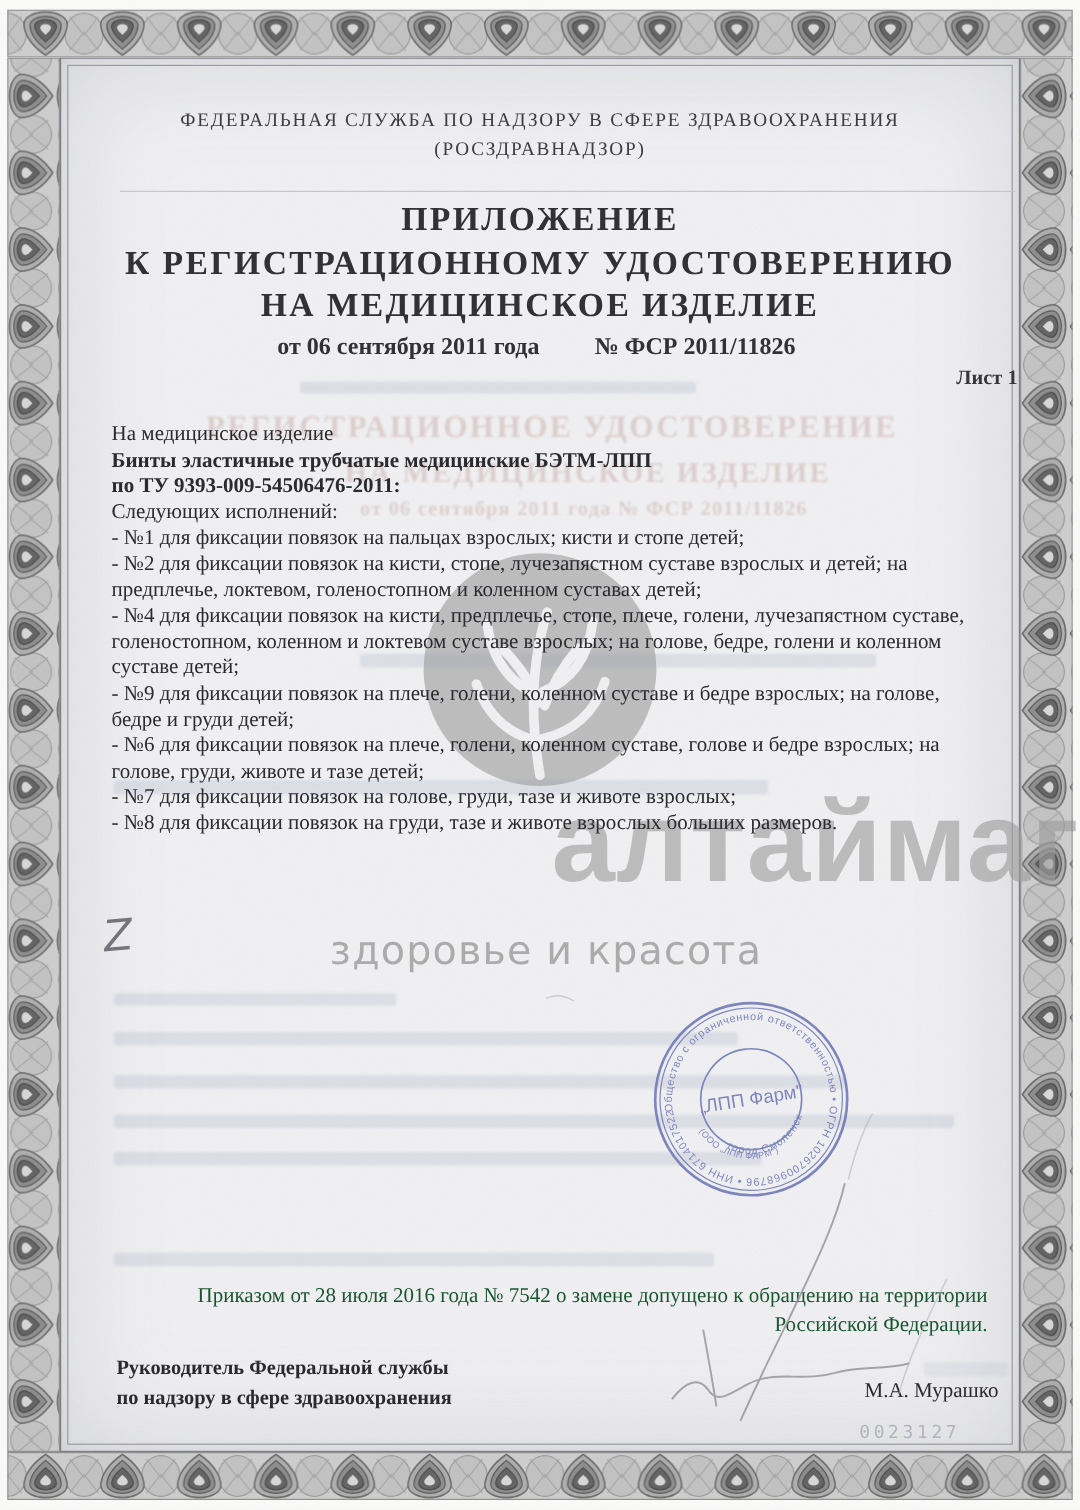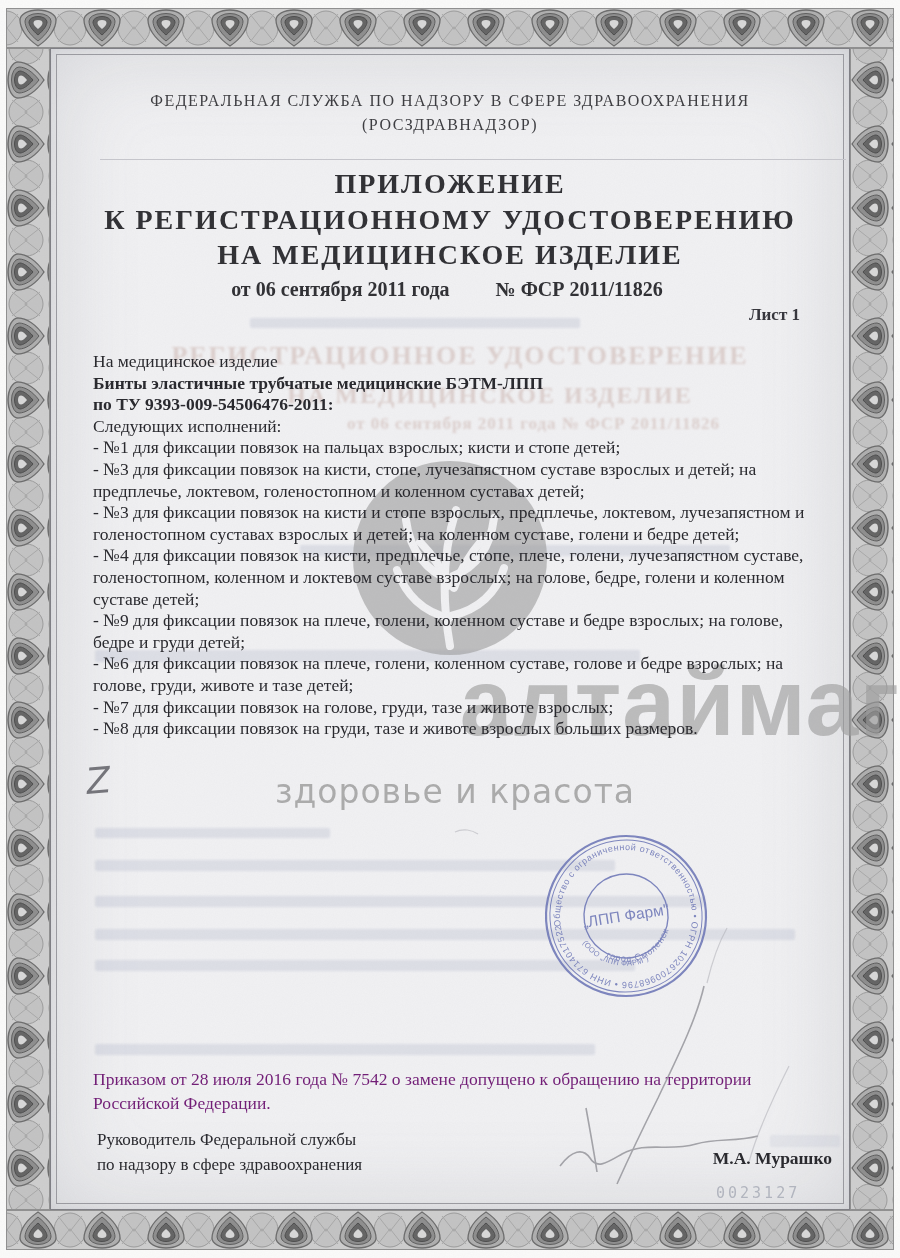--- a/index.html
+++ b/index.html
@@ -28,48 +28,48 @@
   .abs{position:absolute;}
   
   .agency{left:0;top:92px;width:900px;text-align:center;font-size:16px;letter-spacing:1.5px;color:#3a3a3e;z-index:20;}
   .agency2{top:116px;}
   .rule{left:100px;top:159px;width:746px;height:1px;background:#c6c6cc;z-index:20;}
   .title{left:0;width:900px;text-align:center;font-weight:700;color:#2e2e32;font-size:28px;letter-spacing:2px;z-index:20;}
   .title1{top:168px;}
   .title2{top:204px;}
   .title3{top:239px;}
   .dateline{left:0;top:278px;width:894px;display:flex;justify-content:center;gap:46px;font-weight:700;font-size:20px;color:#2e2e32;z-index:20;}
-  .sheet{left:0;top:305px;width:800px;text-align:right;font-weight:700;font-size:17px;color:#33333a;z-index:20;}
+  .sheet{left:0;top:305px;width:800px;text-align:right;font-weight:700;font-size:17px;color:#33333a;z-index:20;padding-left:48px;}
   
   .ghost{color:#ccb4ae;opacity:.55;filter:blur(.8px);font-weight:700;white-space:nowrap;z-index:5;}
   .ghost1{left:165px;top:341px;width:590px;text-align:center;font-size:26px;letter-spacing:2px;}
   .ghost2{left:240px;top:382px;width:500px;text-align:center;font-size:24px;letter-spacing:2px;}
-  .ghost3{left:300px;top:414px;width:420px;text-align:right;font-size:17px;letter-spacing:1px;}
+  .ghost3{left:300px;top:414px;width:420px;text-align:left;font-size:17px;letter-spacing:1px;}
   .gbar{position:absolute;background:rgba(108,118,158,.15);filter:blur(1.2px);border-radius:2px;z-index:5;}
   
   .bodyblock{left:93px;top:351px;width:724px;font-size:17.5px;line-height:21.6px;color:#26262b;z-index:20;}
   .bodyblock p{margin:0;}
   .b{font-weight:700;}
   
   .wm-logo{left:350px;top:458px;z-index:8;}
   .wm-brand{left:0;top:648px;width:900px;text-align:right;
     font-family:Liberation Sans, sans-serif;font-weight:700;font-size:95px;letter-spacing:1px;
     color:#9c9c9c;opacity:.62;z-index:8;}
   .wm-tagline{left:0;top:772px;width:910px;text-align:center;
     font-family:"DejaVu Sans", sans-serif;font-size:33px;letter-spacing:1px;
     color:#9a9a9a;opacity:.8;z-index:8;}
   
   .zmark{left:86px;top:760px;font-family:"DejaVu Sans", sans-serif;font-size:36px;color:#55555c;
     transform:rotate(-5deg) skewX(-10deg);opacity:.8;z-index:21;}
   
   .stamp{left:540px;top:830px;z-index:30;opacity:.85;transform:rotate(-9deg);}
   
-  .order{left:93px;top:1067px;width:730px;font-size:17.5px;line-height:24px;color:#701a75;z-index:20;}
-  .signer{left:97px;top:1127px;width:420px;font-weight:400;font-size:17px;line-height:25px;color:#26262b;z-index:20;}
-  .signername{left:0;top:1148px;width:832px;text-align:right;font-weight:700;font-size:17.5px;color:#26262b;z-index:20;}
+  .order{left:93px;top:1067px;width:730px;font-size:17.5px;line-height:24px;color:#14532d;z-index:20;text-align:right;}
+  .signer{left:97px;top:1127px;width:420px;font-weight:700;font-size:17px;line-height:25px;color:#26262b;z-index:20;}
+  .signername{left:0;top:1148px;width:832px;text-align:right;font-weight:400;font-size:17.5px;color:#26262b;z-index:20;}
   .serial{left:716px;top:1184px;font-family:"DejaVu Sans Mono", monospace;font-size:15px;letter-spacing:3px;
     color:#a9adb8;opacity:.85;z-index:20;}
   .sig{position:absolute;left:0;top:0;z-index:35;pointer-events:none;}
   .noise{position:absolute;left:0;top:0;z-index:50;pointer-events:none;}
 </style>
 </head>
 <body>
 
 <div class="page">
 
@@ -184,22 +184,21 @@
   </div>
   <div class="abs sheet">Лист 1</div>
 
   <div class="abs bodyblock">
     <p>На медицинское изделие</p>
     <p class="b">Бинты эластичные трубчатые медицинские БЭТМ-ЛПП</p>
     <p class="b">по ТУ 9393-009-54506476-2011:</p>
     <p>Следующих исполнений:</p>
     <div>
         <p class="item">- №1 для фиксации повязок на пальцах взрослых; кисти и стопе детей;</p>
-        <p class="item">- №3 для фиксации повязок на кисти, стопе, лучезапястном суставе взрослых и детей; на предплечье, локтевом, голеностопном и коленном суставах детей;</p>
-        <p class="item">- №3 для фиксации повязок на кисти и стопе взрослых, предплечье, локтевом, лучезапястном и голеностопном суставах взрослых и детей; на коленном суставе, голени и бедре детей;</p>
+        <p class="item">- №2 для фиксации повязок на кисти, стопе, лучезапястном суставе взрослых и детей; на предплечье, локтевом, голеностопном и коленном суставах детей;</p>
         <p class="item">- №4 для фиксации повязок на кисти, предплечье, стопе, плече, голени, лучезапястном суставе, голеностопном, коленном и локтевом суставе взрослых; на голове, бедре, голени и коленном суставе детей;</p>
         <p class="item">- №9 для фиксации повязок на плече, голени, коленном суставе и бедре взрослых; на голове, бедре и груди детей;</p>
         <p class="item">- №6 для фиксации повязок на плече, голени, коленном суставе, голове и бедре взрослых; на голове, груди, животе и тазе детей;</p>
         <p class="item">- №7 для фиксации повязок на голове, груди, тазе и животе взрослых;</p>
         <p class="item">- №8 для фиксации повязок на груди, тазе и животе взрослых больших размеров.</p>
       </div>
   </div>
 
   <div class="abs zmark">Z</div>
 

